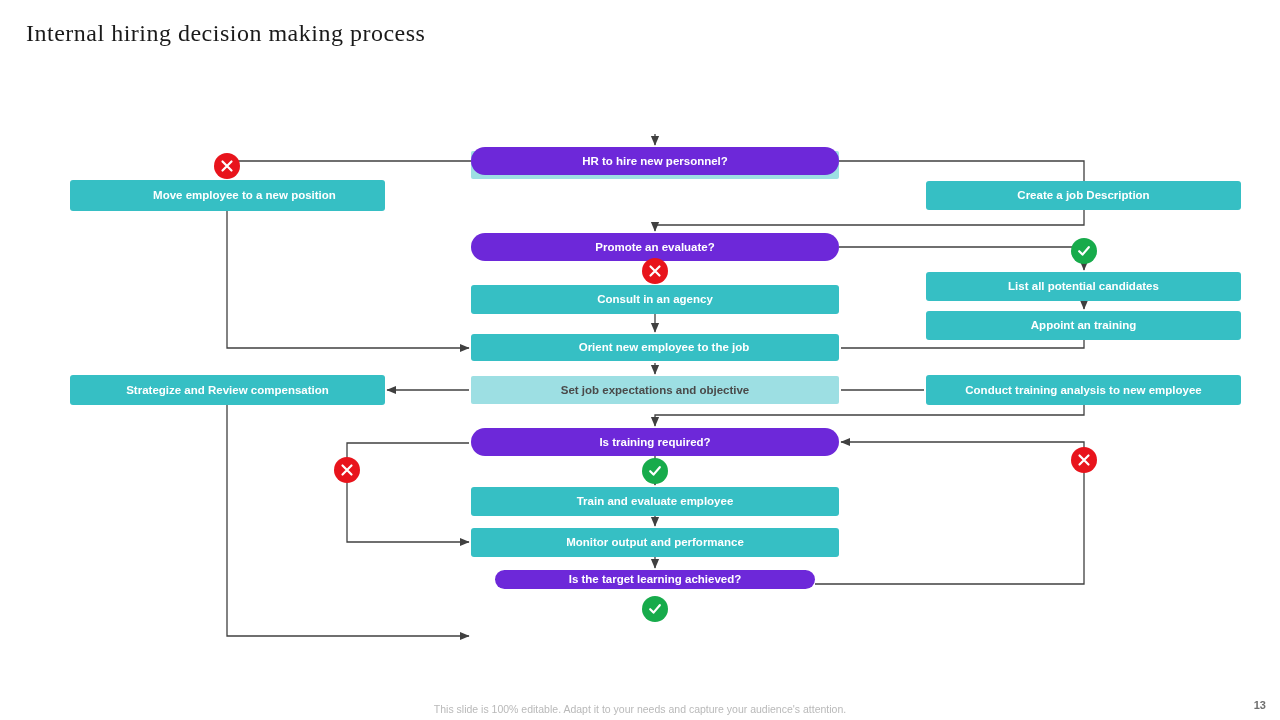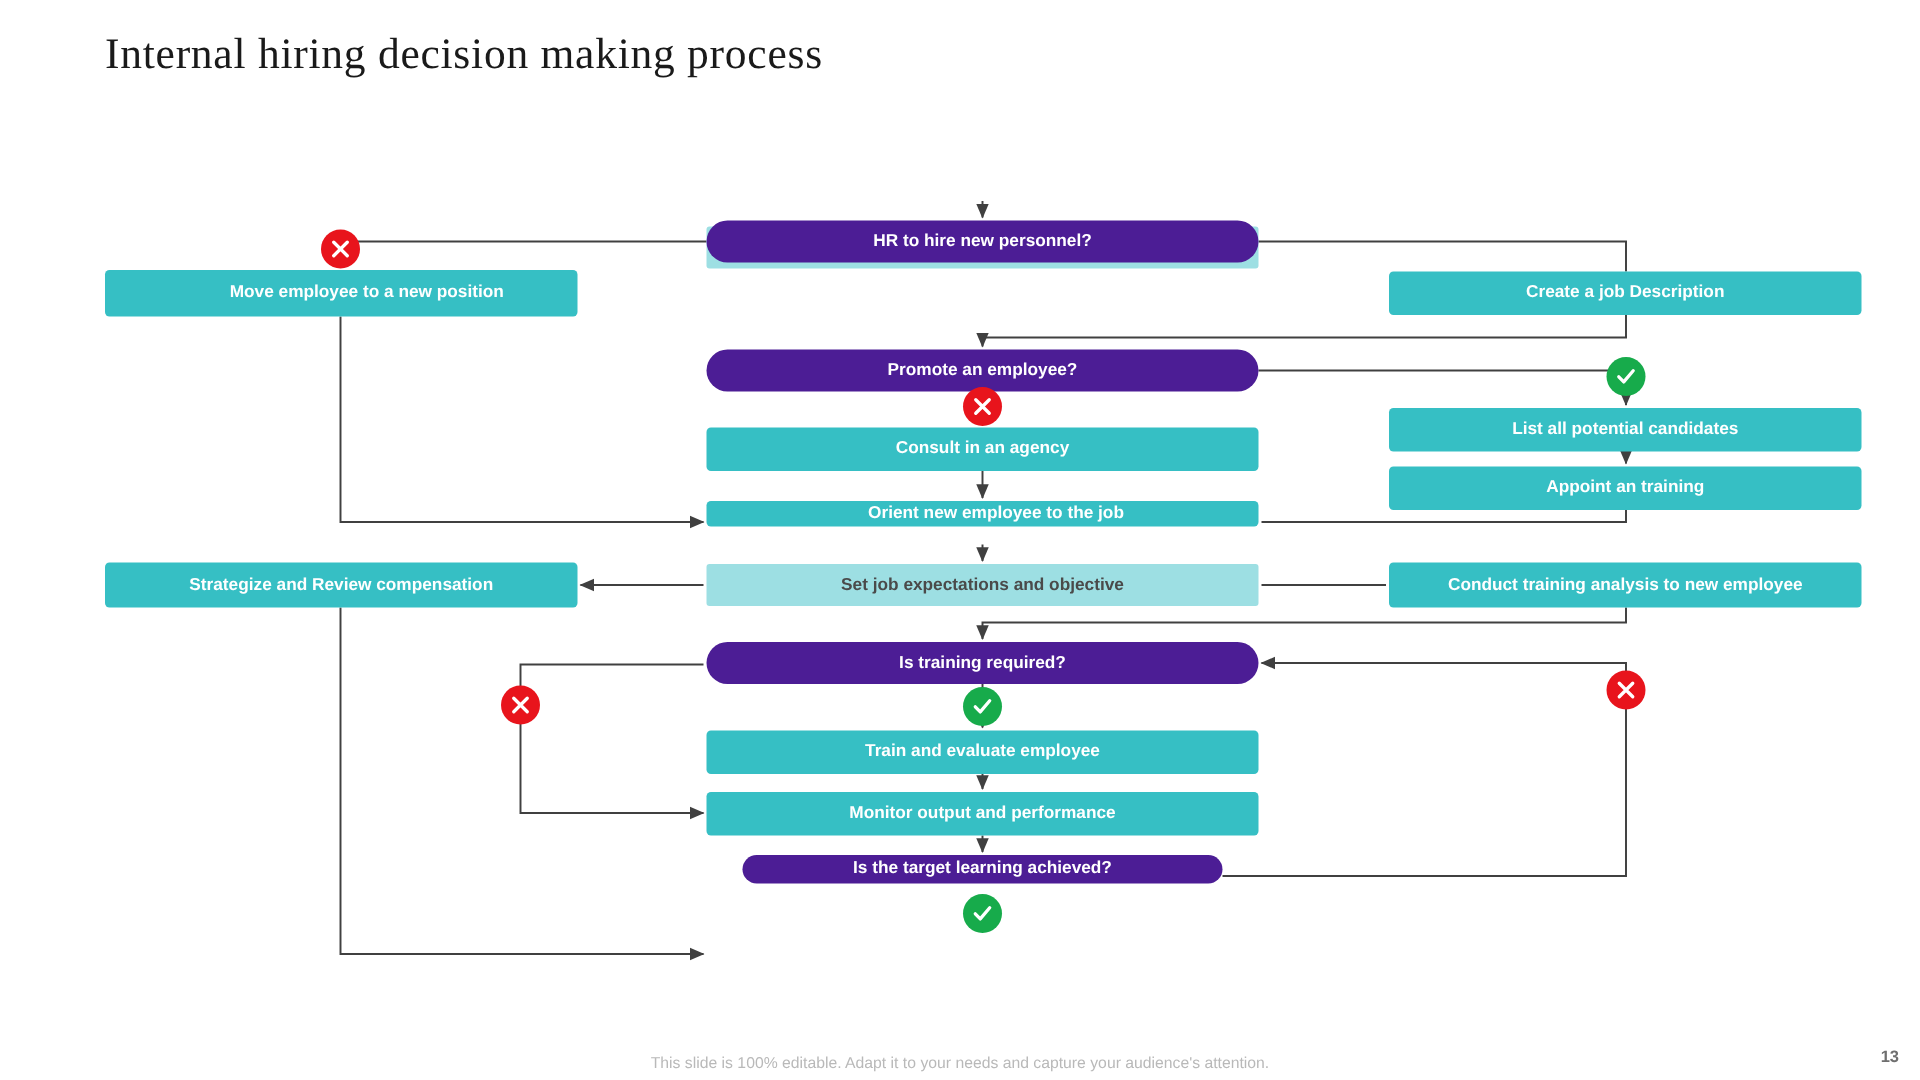--- a/index.html
+++ b/index.html
@@ -8,42 +8,41 @@
     background:#ffffff;
     font-family:"Liberation Sans", sans-serif;
     overflow:hidden;
     position:relative;
   }
   #slide{position:absolute;left:0;top:0;width:1280px;height:720px;}
 
   .title{
     position:absolute;left:26px;top:20px;
     font-family:"Liberation Serif", serif;
-    font-size:29px;color:#1a1a1a;letter-spacing:.5px;
+    font-size:24px;color:#1a1a1a;letter-spacing:.5px;
     white-space:nowrap;
-    margin-left:44px;
   }
 
   
   #chart{position:absolute;left:0;top:0;width:1280px;height:690px;}
   #wires{position:absolute;left:0;top:0;width:1280px;height:690px;}
 
   .node{
     position:absolute;
     display:flex;align-items:center;justify-content:center;
     text-align:center;
     font-size:11.5px;font-weight:bold;
     box-sizing:border-box;
     padding:0 10px;
     z-index:3;
     line-height:1.1;
   }
   .node.teal{background:#36bfc4;color:#ffffff;border-radius:3px;}
   .node.lightteal{background:#9ddfe3;color:#4a4a4a;border-radius:2px;}
-  .node.pink{background:#4c1d95;color:#ffffff;border-radius:22px;}
+  .node.pink{background:#6d28d9;color:#ffffff;border-radius:22px;}
 
   .marker{
     position:absolute;width:26px;height:26px;border-radius:50%;
     z-index:6;display:flex;align-items:center;justify-content:center;
   }
   .marker svg{display:block;}
   .marker.cross{background:#e8141c;}
   .marker.check{background:#17ab4b;}
 
   .footer{
@@ -126,36 +125,36 @@
 
     <div class="node teal" style="left:70px;top:180px;width:315px;height:31px;padding-left:44px;">
       <span>Move employee to a new position</span>
     </div>
 
     <div class="node teal" style="left:926px;top:181px;width:315px;height:29px;">
       <span>Create a job Description</span>
     </div>
 
     <div class="node pink" style="left:471px;top:233px;width:368px;height:28px;">
-      <span>Promote an employee?</span>
+      <span>Promote an evaluate?</span>
     </div>
 
     <div class="node teal" style="left:926px;top:272px;width:315px;height:29px;">
       <span>List all potential candidates</span>
     </div>
 
     <div class="node teal" style="left:471px;top:285px;width:368px;height:29px;">
       <span>Consult in an agency</span>
     </div>
 
     <div class="node teal" style="left:926px;top:311px;width:315px;height:29px;">
       <span>Appoint an training</span>
     </div>
 
-    <div class="node teal" style="left:471px;top:334px;width:368px;height:17px;padding-left:28px;">
+    <div class="node teal" style="left:471px;top:334px;width:368px;height:27px;padding-left:28px;">
       <span>Orient new employee to the job</span>
     </div>
 
     <div class="node teal" style="left:70px;top:375px;width:315px;height:30px;">
       <span>Strategize and Review compensation</span>
     </div>
 
     <div class="node lightteal" style="left:471px;top:376px;width:368px;height:28px;">
       <span>Set job expectations and objective</span>
     </div>

